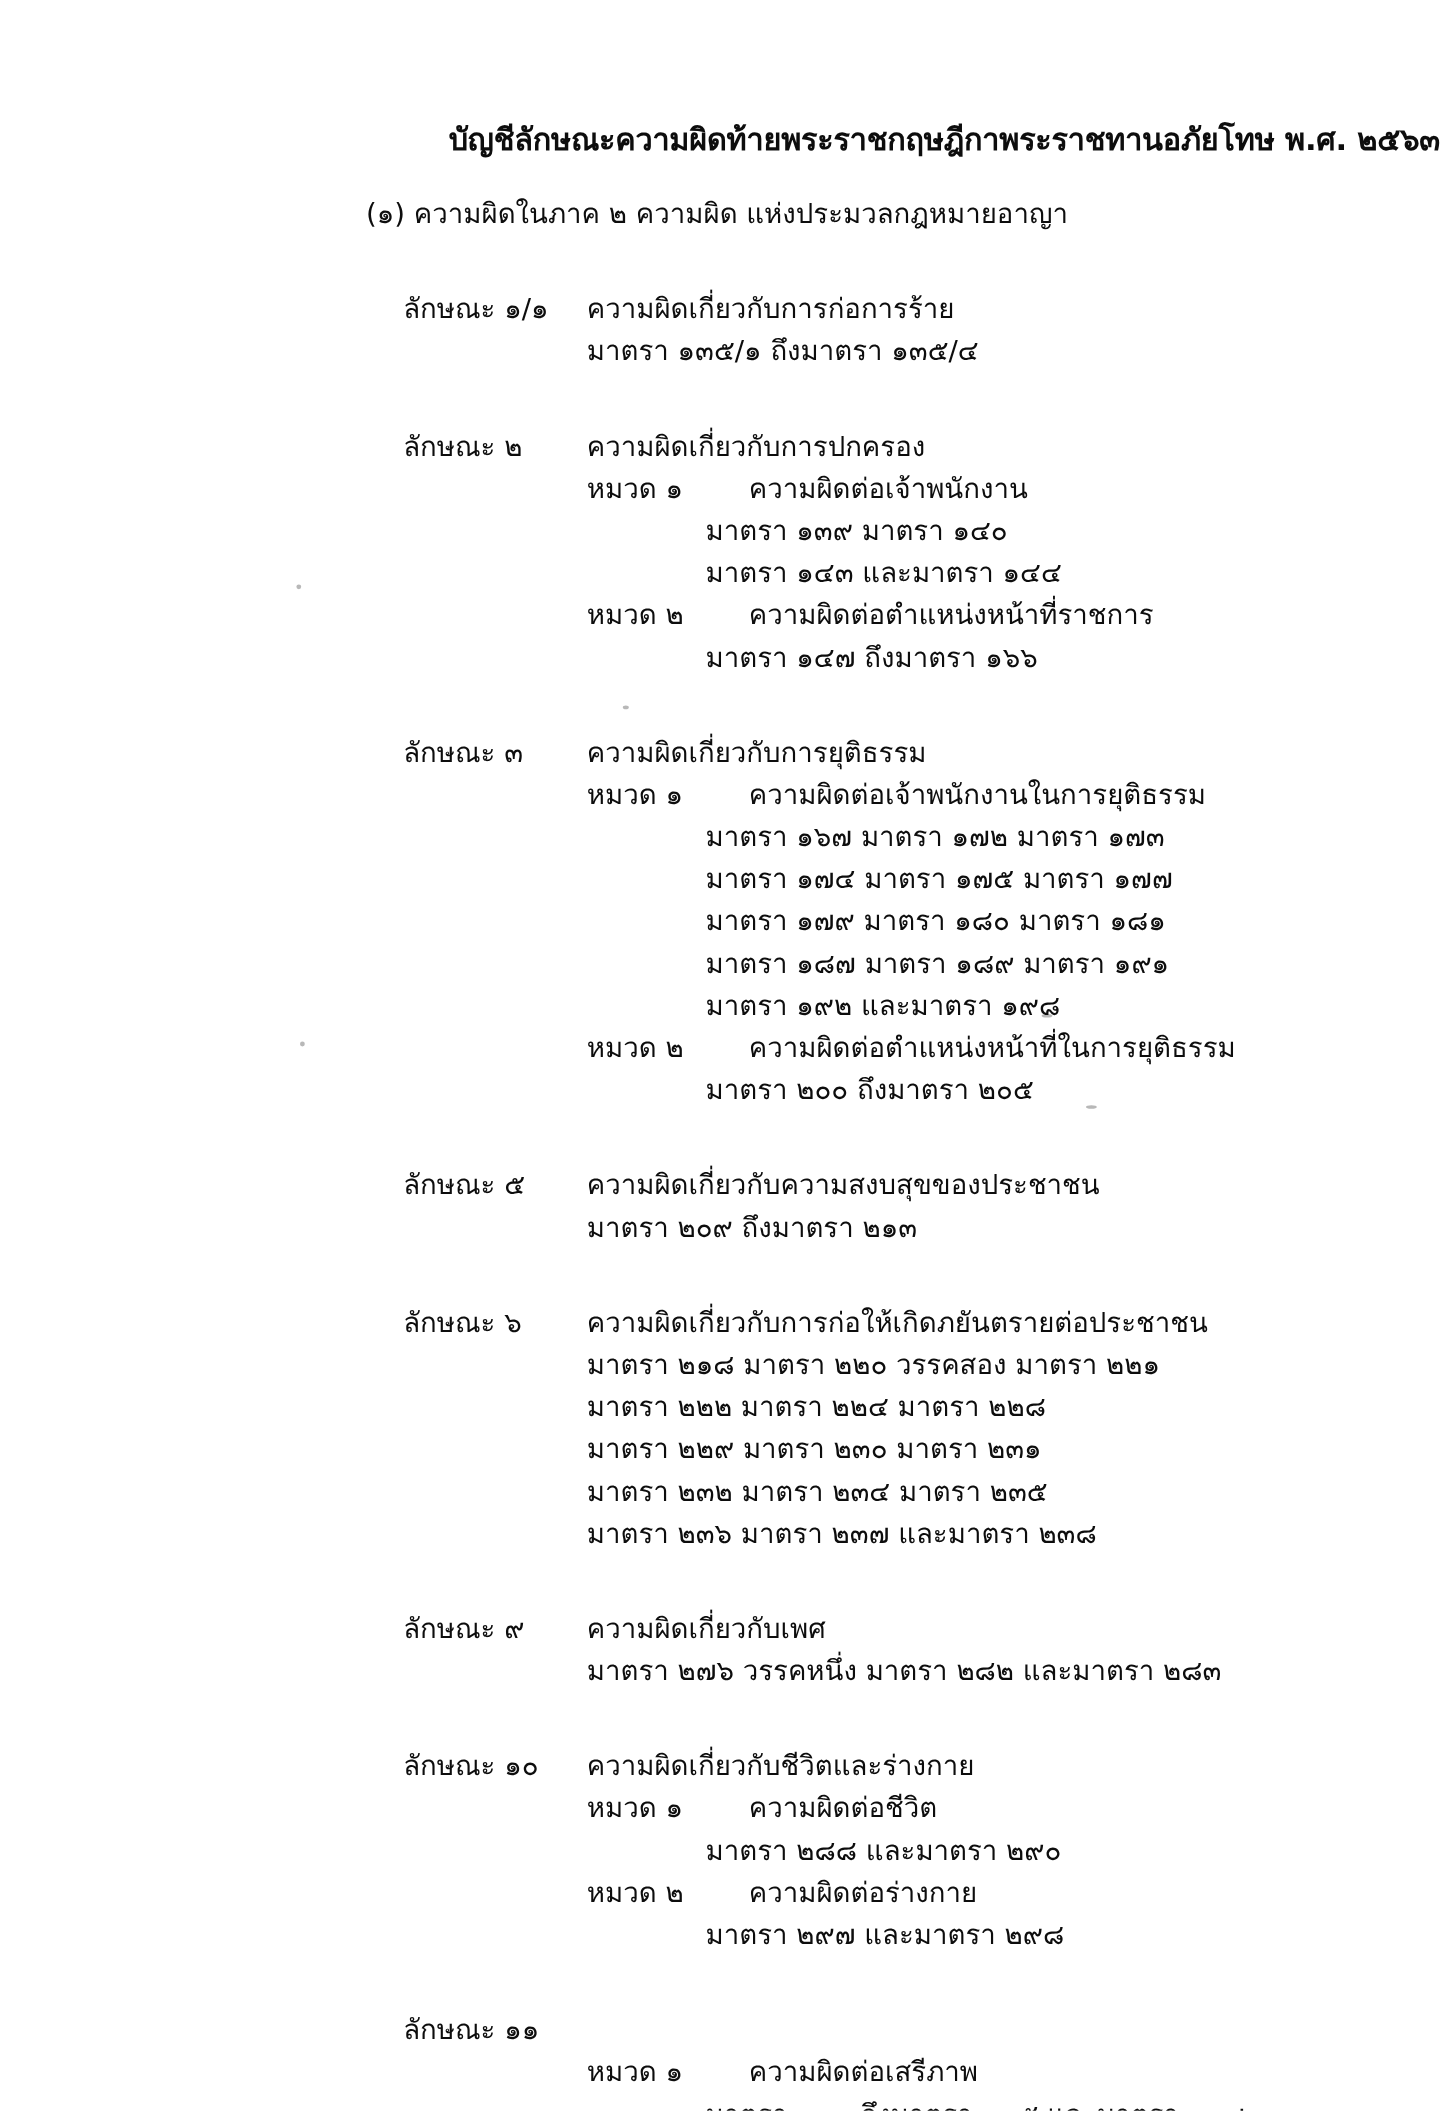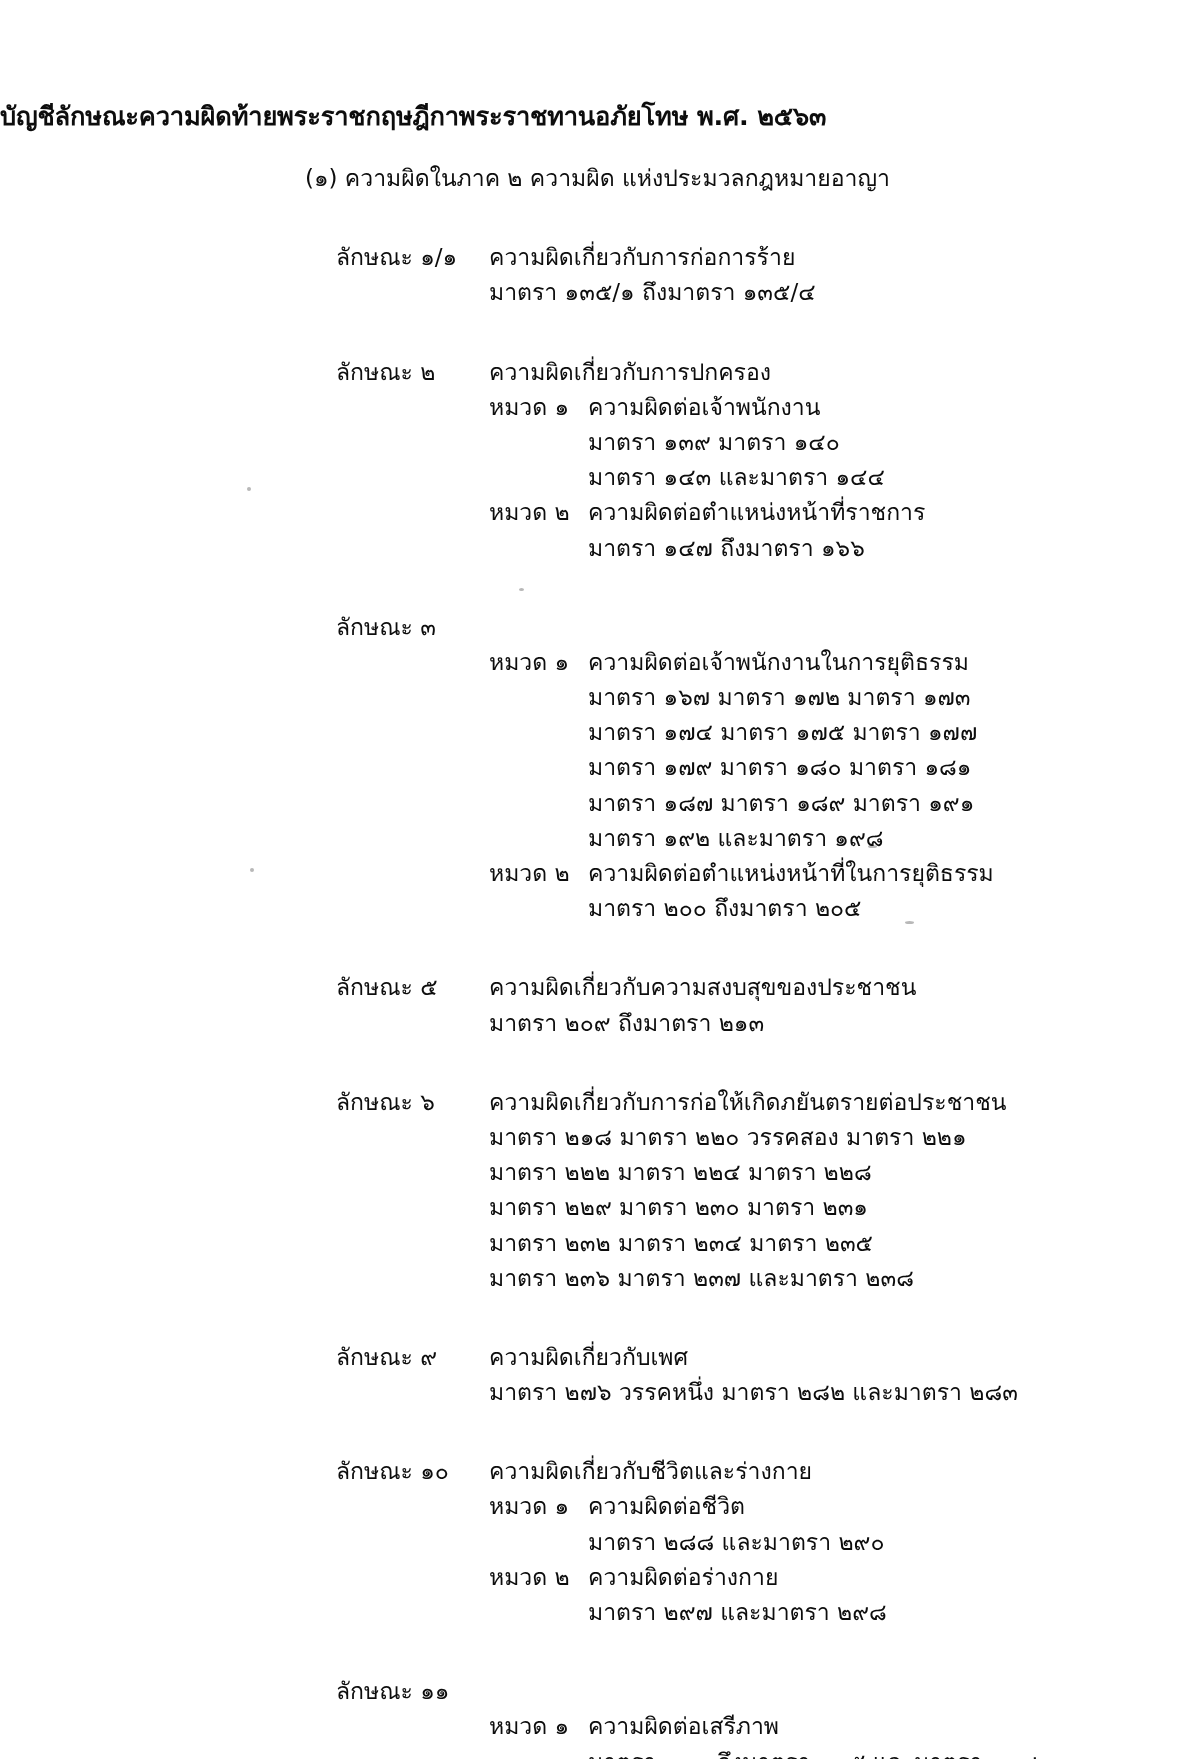--- a/index.html
+++ b/index.html
@@ -34,21 +34,21 @@
     top: 0;
     width: 1200px;
     height: 1759px;
   }
 
   .doc-title {
     position: absolute;
     left: 0;
     top: 96px;
     width: 1200px;
-    text-align: left;
+    text-align: right;
     font-size: 25.5px;
     font-weight: 700;
     letter-spacing: -0.2px;
     white-space: nowrap;
   }
 
   .body-block {
     position: absolute;
     left: 0;
     top: 160px;
@@ -61,21 +61,21 @@
     height: 35.2px;
     font-size: 23px;
     font-weight: 500;
     white-space: nowrap;
   }
 
   
   .pad-0   { padding-left: 305px; }
   .pad-lak { padding-left: 336px; margin-top: 44px; }
   .pad-mat { padding-left: 489px; }
-  .pad-mo  { padding-left: 489px; }
+  .pad-mo  { padding-left: 489px; gap: 36px; }
   .pad-mat3{ padding-left: 588px; }
 
   .col-label {
     width: 153px;
     flex: 0 0 153px;
   }
   .col-label.narrow {
     width: 99px;
     flex: 0 0 99px;
   }
@@ -126,20 +126,21 @@
         </div>
         <div class="row pad-mo">
           <span class="col-label narrow">หมวด ๒</span>
           <span class="col-text">ความผิดต่อตำแหน่งหน้าที่ราชการ</span>
         </div>
         <div class="row pad-mat3">
           <span class="col-text">มาตรา ๑๔๗ ถึงมาตรา ๑๖๖</span>
         </div>
         <div class="row pad-lak">
           <span class="col-label">ลักษณะ ๓</span>
+          <span class="col-text">ความผิดเกี่ยวกับการยุติธรรม</span>
         </div>
         <div class="row pad-mo">
           <span class="col-label narrow">หมวด ๑</span>
           <span class="col-text">ความผิดต่อเจ้าพนักงานในการยุติธรรม</span>
         </div>
         <div class="row pad-mat3">
           <span class="col-text">มาตรา ๑๖๗ มาตรา ๑๗๒ มาตรา ๑๗๓</span>
         </div>
         <div class="row pad-mat3">
           <span class="col-text">มาตรา ๑๗๔ มาตรา ๑๗๕ มาตรา ๑๗๗</span>

